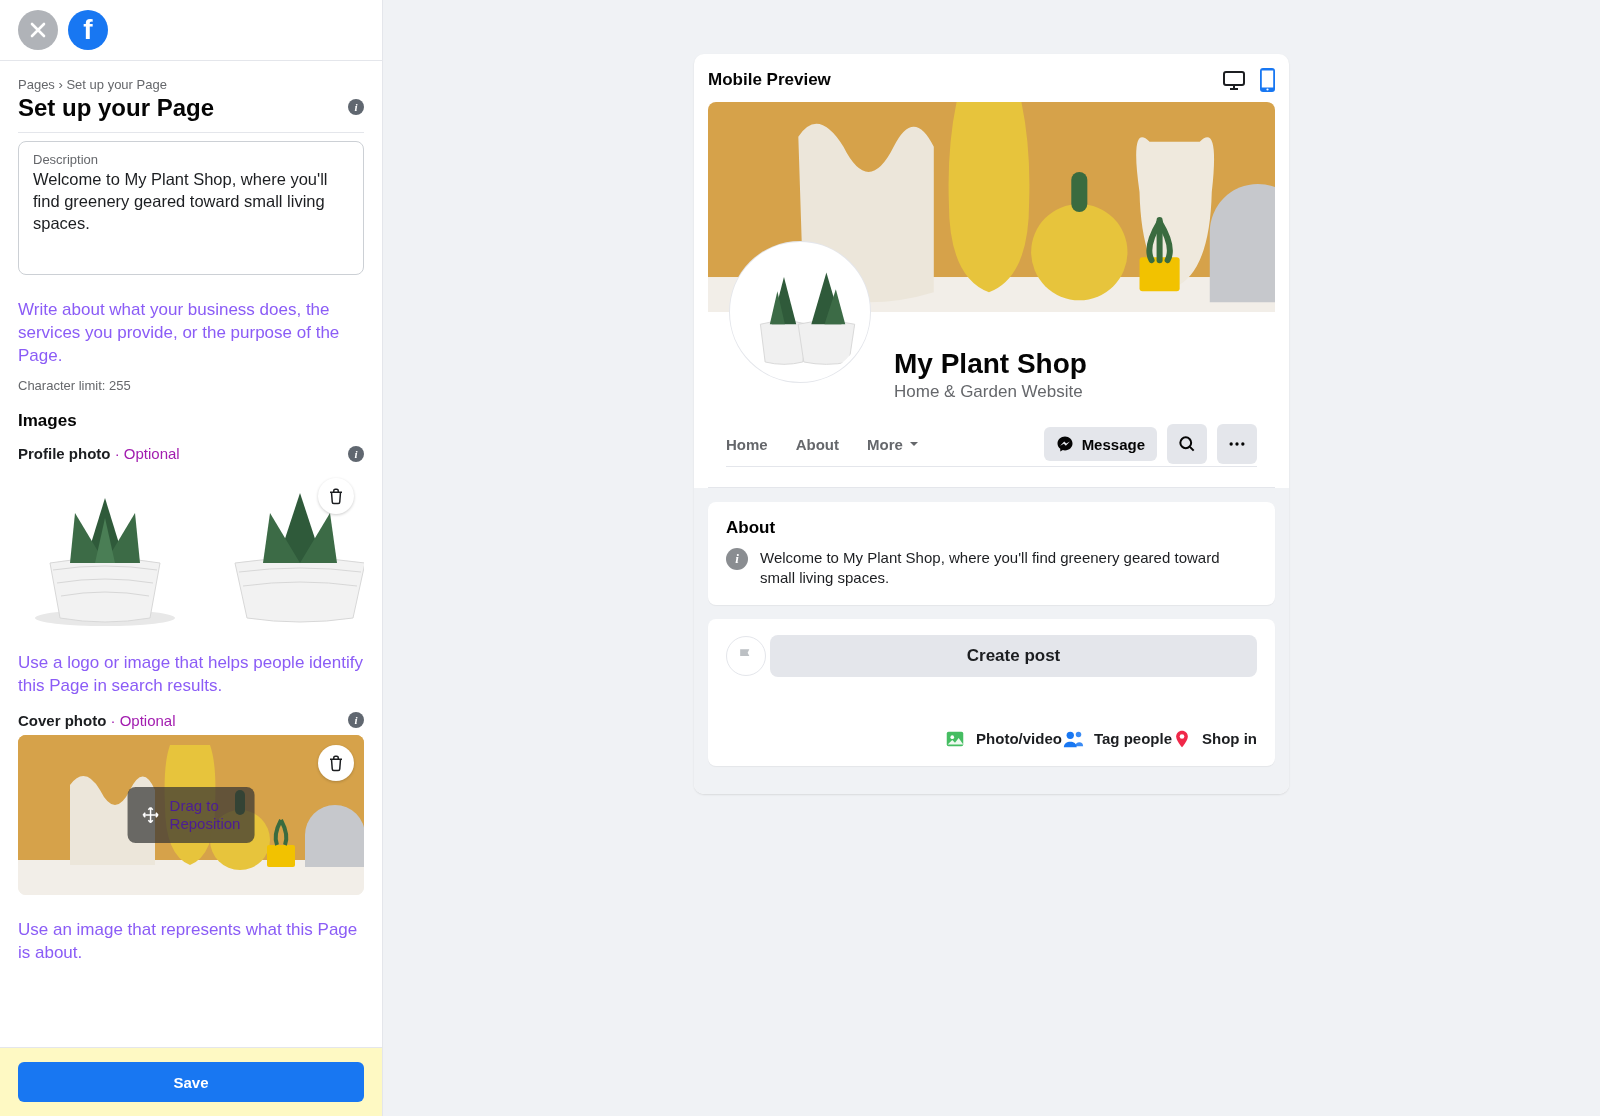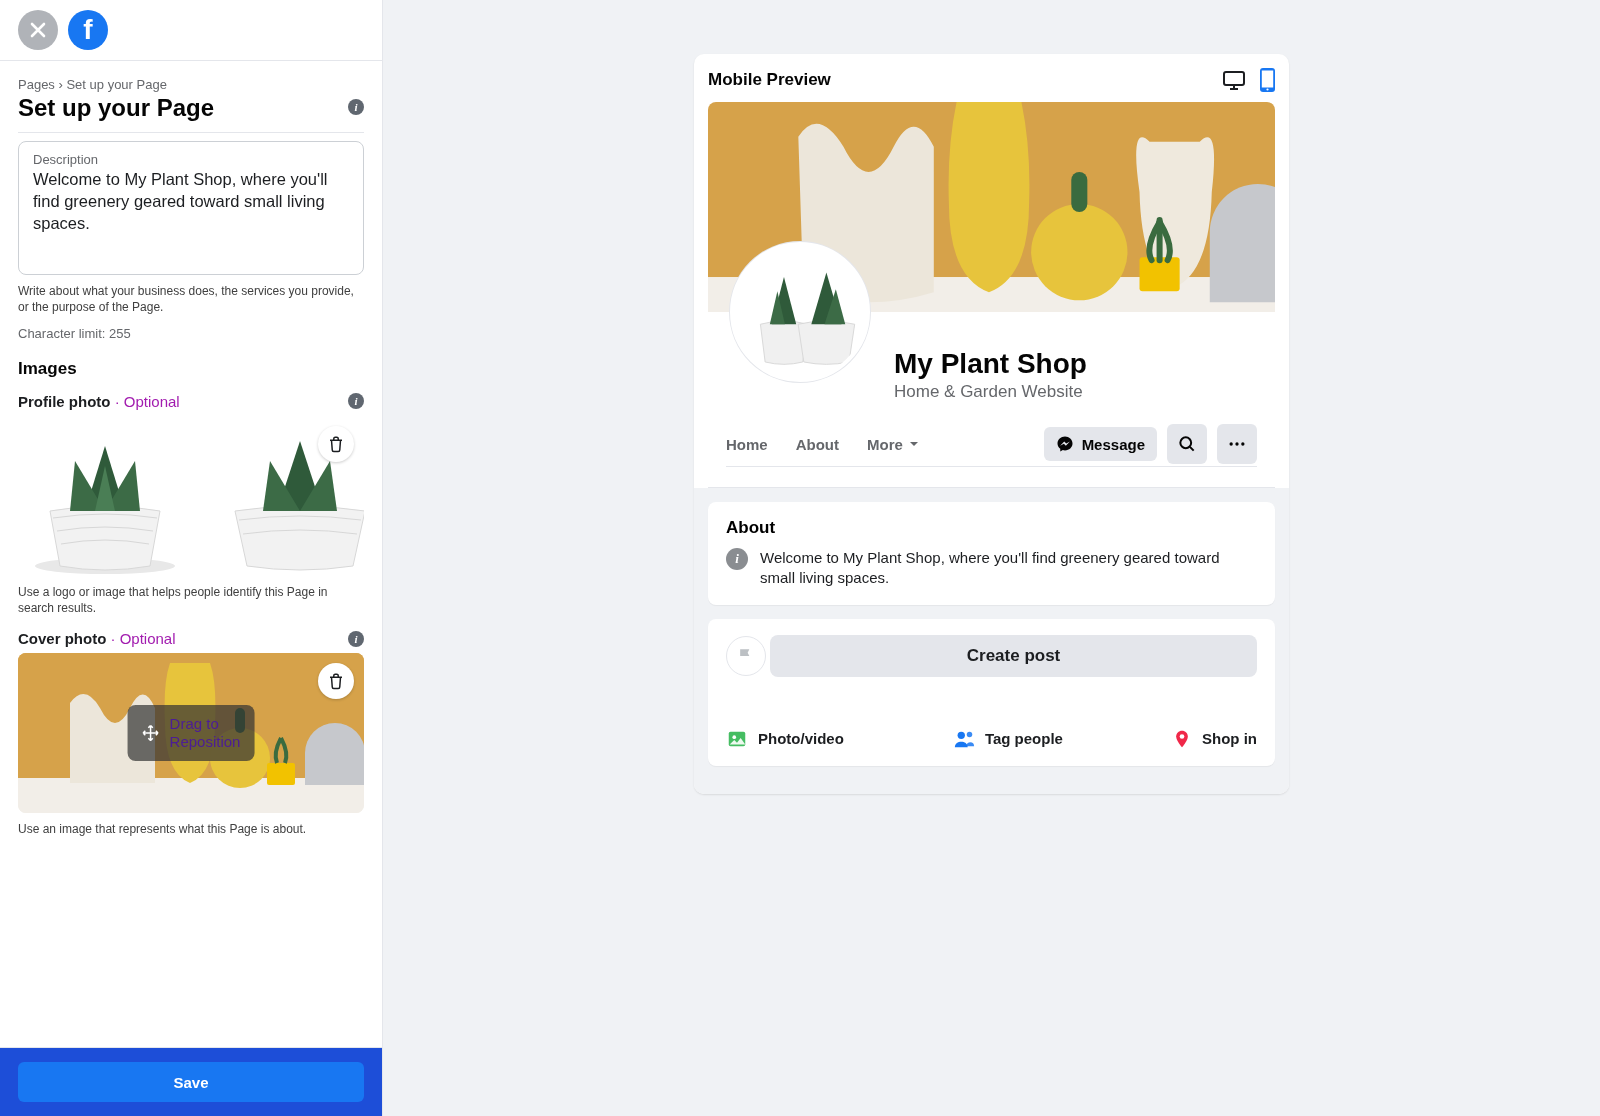--- a/index.html
+++ b/index.html
@@ -13,36 +13,36 @@
 .left-scroll { flex: 1; overflow-y: auto; padding: 10px 18px 0 18px; }
 .breadcrumb { font-size: 13px; color: #65676b; margin-top: 6px; }
 .breadcrumb a { color: #65676b; text-decoration: none; cursor: pointer; }
 .page-title-row { display: flex; align-items: center; justify-content: space-between; border-bottom: 1px solid #e4e6eb; padding-bottom: 10px; margin-bottom: 8px; }
 .page-title { font-size: 24px; font-weight: 700; color: #050505; margin-top: 2px; }
 .info-dot { width: 16px; height: 16px; border-radius: 50%; background: #606770; color: #fff; font-size: 11px; font-weight: 700; display: flex; align-items: center; justify-content: center; cursor: pointer; font-style: italic; font-family: Georgia, serif; }
 
 .desc-box { border: 1px solid #ccd0d5; border-radius: 8px; padding: 10px 14px 40px 14px; }
 .desc-label { font-size: 13px; color: #65676b; margin-bottom: 2px; }
 .desc-text { font-size: 16.5px; color: #1c1e21; line-height: 1.32; border: none; outline: none; width: 100%; resize: none; font-family: inherit; }
-.help-text { font-size: 12px; color: #404040; margin-top: 8px; line-height: 1.35; }
+.help-text { font-size: 17px; color: #8b5cf6; margin-top: 24px; line-height: 1.35; }
 .char-limit { font-size: 13px; color: #65676b; margin-top: 10px; }
 
 .section-heading { font-size: 17px; font-weight: 700; color: #050505; margin-top: 18px; margin-bottom: 14px; }
 .field-row { display: flex; align-items: center; justify-content: space-between; margin-bottom: 6px; }
 .field-label { font-size: 15px; color: #1c1e21; }
 .field-label strong { font-weight: 600; }
 .field-label .opt { color: #a21caf; }
 
 .img-upload { position: relative; border-radius: 8px; overflow: hidden; margin-bottom: 6px; }
 .img-upload.profile { height: 160px; }
 .img-upload.cover { height: 160px; }
 .trash-btn { position: absolute; top: 10px; right: 10px; width: 36px; height: 36px; border-radius: 50%; background: #fff; display: flex; align-items: center; justify-content: center; cursor: pointer; box-shadow: 0 1px 3px rgba(0,0,0,0.2); }
 .drag-tip { position: absolute; top: 50%; left: 50%; transform: translate(-50%, -50%); background: rgba(50,50,50,0.7); color: #4c1d95; padding: 10px 14px; border-radius: 8px; display: flex; align-items: center; gap: 10px; font-size: 15px; line-height: 1.2; }
 
-.footer-bar { padding: 14px 18px; border-top: 1px solid #e4e6eb; background:#1d4ed8; }
+.footer-bar { padding: 14px 18px; border-top: 1px solid #e4e6eb; background:#fef9c3; }
 .save-btn { width: 100%; height: 40px; background: #1877f2; color: #fff; border: none; border-radius: 6px; font-size: 15px; font-weight: 600; cursor: pointer; }
 
 
 .scene { width: 100%; height: 100%; position: relative; }
 .scene.potshelf { background: #fff; }
 .scene.yellowroom { background: linear-gradient(#d6a24a,#d6a24a 78%, #f2eee8 78%); }
 
 
 .right-area { flex: 1; display: flex; align-items: flex-start; justify-content: center; padding-top: 54px; }
 .preview-card { width: 595px; background: #fff; border-radius: 10px; box-shadow: 0 1px 2px rgba(0,0,0,0.1); padding: 14px 14px 20px 14px; }
@@ -64,21 +64,21 @@
 .icon-btn { width: 40px; height: 40px; background: #e4e6eb; border-radius: 6px; display: flex; align-items: center; justify-content: center; cursor: pointer; }
 
 .feed-area { background: #f0f2f5; margin: 0 -14px -20px -14px; padding: 14px; border-radius: 0 0 10px 10px; }
 .card { background: #fff; border-radius: 8px; padding: 16px 18px; margin-bottom: 14px; box-shadow: 0 1px 1px rgba(0,0,0,0.05); }
 .about-h { font-size: 17px; font-weight: 700; margin-bottom: 10px; }
 .about-row { display: flex; gap: 12px; align-items: flex-start; }
 .about-text { font-size: 15px; color: #1c1e21; line-height: 1.35; }
 .create-row { display: flex; gap: 4px; align-items: center; margin-bottom: 14px; }
 .flag-circle { width: 40px; height: 40px; border-radius: 50%; border: 1px solid #e4e6eb; display: flex; align-items: center; justify-content: center; }
 .create-bar { flex: 1; background: #e4e6eb; border-radius: 8px; height: 42px; display: flex; align-items: center; justify-content: center; font-size: 17px; font-weight: 600; color: #1c1e21; cursor: pointer; }
-.actions-row { display: flex; justify-content: space-between; padding-top: 4px; margin-top: 47px; }
+.actions-row { display: flex; justify-content: flex-end; padding-top: 4px; margin-top: 47px; }
 .action { display: flex; align-items: center; gap: 10px; font-size: 15px; font-weight: 600; color: #1c1e21; cursor: pointer; }
 
 
 svg { display: block; }
 </style>
 </head>
 <body>
 
 <div class="left-panel">
   <div class="top-bar">

